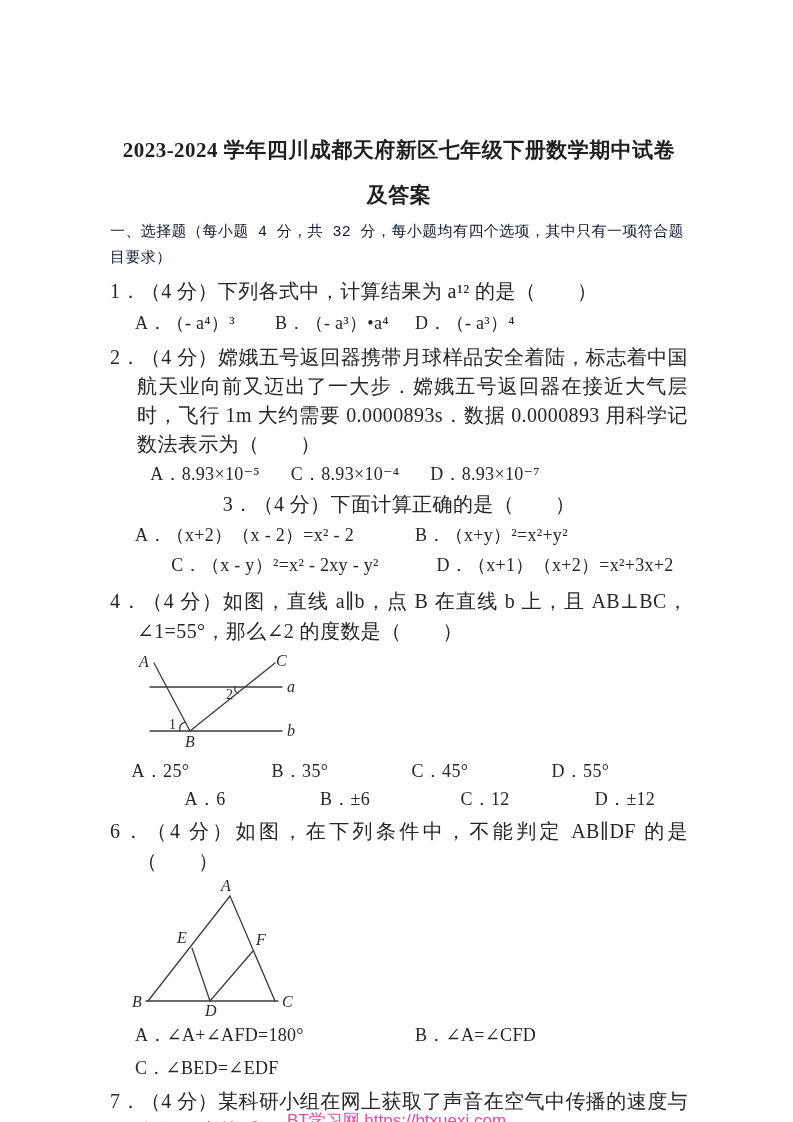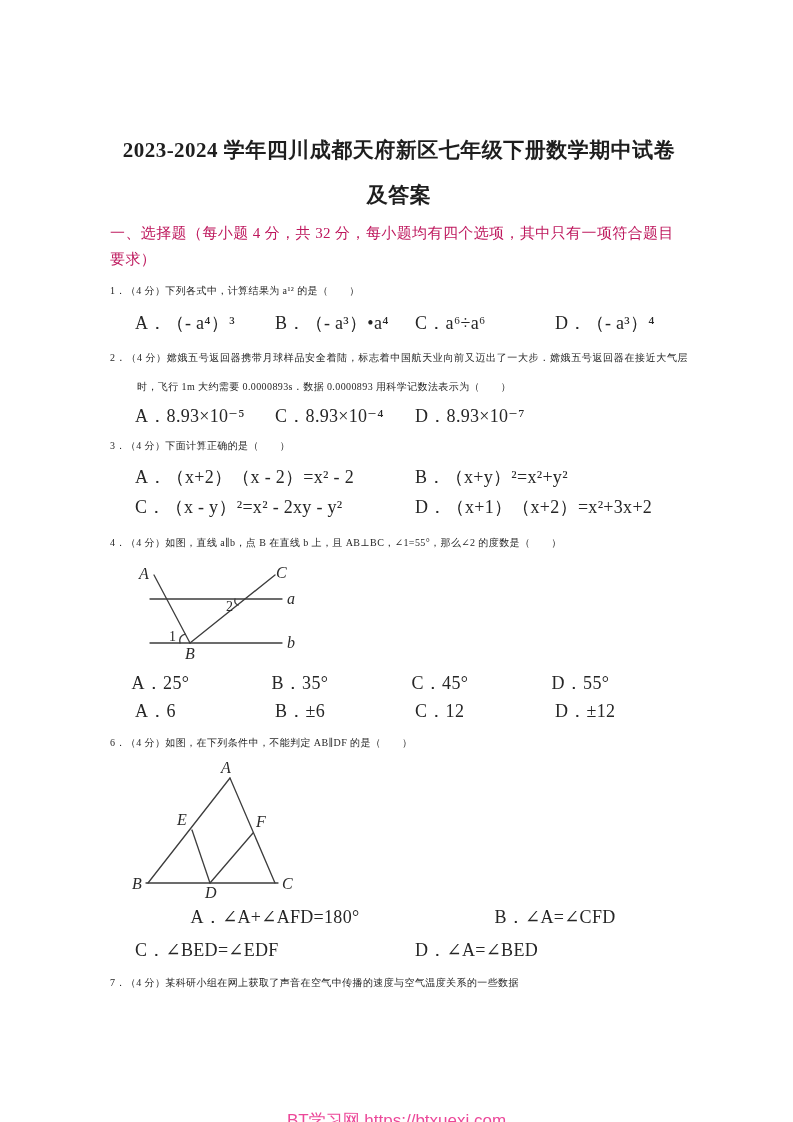--- a/index.html
+++ b/index.html
@@ -15,43 +15,43 @@
 
   .title {
     text-align: center; font-size: 21px; font-weight: 700;
     line-height: 34px; color: #1e1e1e; letter-spacing: 0.5px;
   }
   .title-1 { margin-top: 94px; }
   .title-2 { margin-top: 11px; }
 
   .section {
     margin-top: 8px; font-size: 15px; line-height: 26px;
-    letter-spacing: 0.4px; color: #be185d;
+    letter-spacing: 0.4px; color: #0f172a; font-family: Liberation Mono, monospace;
   }
 
   .stem {
-    font-size: 10px; line-height: 30px; letter-spacing: 0.4px;
+    font-size: 20px; line-height: 30px; letter-spacing: 0.4px;
     padding-left: 27px; text-indent: -27px; text-align: justify;
     margin: 0;
   }
   .stem.lh29 { line-height: 29px; }
 
   .optrow {
     display: flex; padding-left: 25px;
     font-size: 18px; line-height: 30px; letter-spacing: 0.3px;
   }
   .optrow .opt { white-space: nowrap; }
   .cols4 .opt { width: 140px; flex: 0 0 auto; }
   .cols2 .opt { width: 280px; flex: 0 0 auto; }
 
   
   .mt4 { margin-top: 4px; } .mt2 { margin-top: 2px; } .mt5 { margin-top: 5px; }
-  .mt0 { margin-top: 0; }   .mt1 { margin-top: 1px; } .mt6 { margin-top: 6px; }
+  .mt0 { margin-top: 0; text-align: center; }   .mt1 { margin-top: 1px; } .mt6 { margin-top: 6px; }
   .mt3 { margin-top: 3px; }
-  .mtn2 { margin-top: -2px; } .mtn4 { margin-top: -4px; text-align: center; }
+  .mtn2 { margin-top: -2px; } .mtn4 { margin-top: -4px; }
   .lh26 { line-height: 26px; justify-content: center; }
 
   .figwrap4 { margin: 4px 0 0 20px; height: 110px; }
   .figwrap6 { margin: 3px 0 0 10px; height: 145px; }
   svg.fig { display: block; }
   svg.fig .geo { stroke: #3d3d3d; stroke-width: 1.3; fill: none; stroke-linecap: round; }
   svg.fig text {
     font-family: "Liberation Serif", "DejaVu Serif", serif;
     font-size: 16px; font-style: italic; fill: #2a2a2a;
   }
@@ -72,21 +72,20 @@
     <div class="title title-1">2023-2024 学年四川成都天府新区七年级下册数学期中试卷</div>
     <div class="title title-2">及答案</div>
 
     <div class="section">一、选择题（每小题 4 分，共 32 分，每小题均有四个选项，其中只有一项符合题目要求）</div>
 
     <div>
       <p class="stem mt4">1．（4 分）下列各式中，计算结果为 a¹² 的是（　　）</p>
       <div class="optrow cols4 mt2">
         <span class="opt">A．（- a⁴）³</span>
         <span class="opt">B．（- a³）•a⁴</span>
-        <span class="opt">C．a⁶÷a⁶</span>
         <span class="opt">D．（- a³）⁴</span>
       </div>
     </div>
 
     <div>
       <p class="stem lh29 mt5">2．（4 分）嫦娥五号返回器携带月球样品安全着陆，标志着中国航天业向前又迈出了一大步．嫦娥五号返回器在接近大气层时，飞行 1m 大约需要 0.0000893s．数据 0.0000893 用科学记数法表示为（　　）</p>
       <div class="optrow cols4 mt0">
         <span class="opt">A．8.93×10⁻⁵</span>
         <span class="opt">C．8.93×10⁻⁴</span>
         <span class="opt">D．8.93×10⁻⁷</span>
@@ -161,21 +160,20 @@
           <text x="57" y="64">E</text>
           <text x="136" y="66">F</text>
         </svg>
       </div>
       <div class="optrow cols2 mtn4">
         <span class="opt">A．∠A+∠AFD=180°</span>
         <span class="opt">B．∠A=∠CFD</span>
       </div>
       <div class="optrow cols2 mt3">
         <span class="opt">C．∠BED=∠EDF</span>
-        <span class="opt">D．∠A=∠BED</span>
       </div>
     </div>
 
     <div>
       <p class="stem mt3">7．（4 分）某科研小组在网上获取了声音在空气中传播的速度与空气温度关系的一些数据</p>
     </div>
 
   </div>
 
   <div class="footer">BT学习网 https://btxuexi.com</div>

